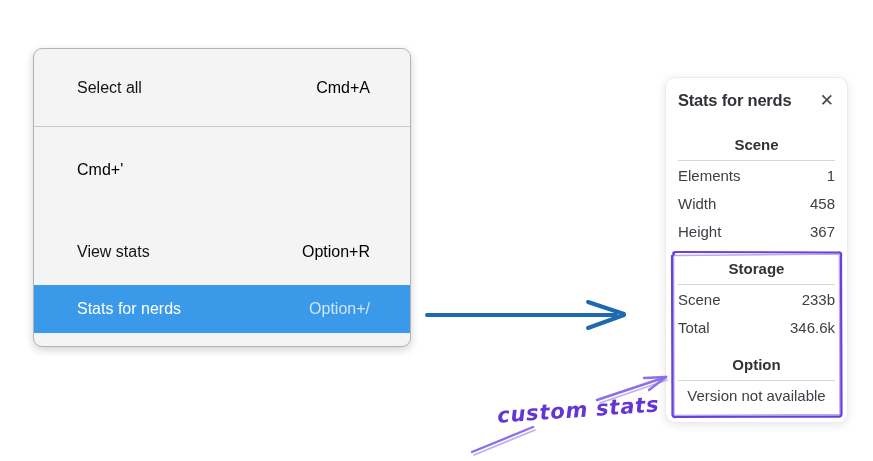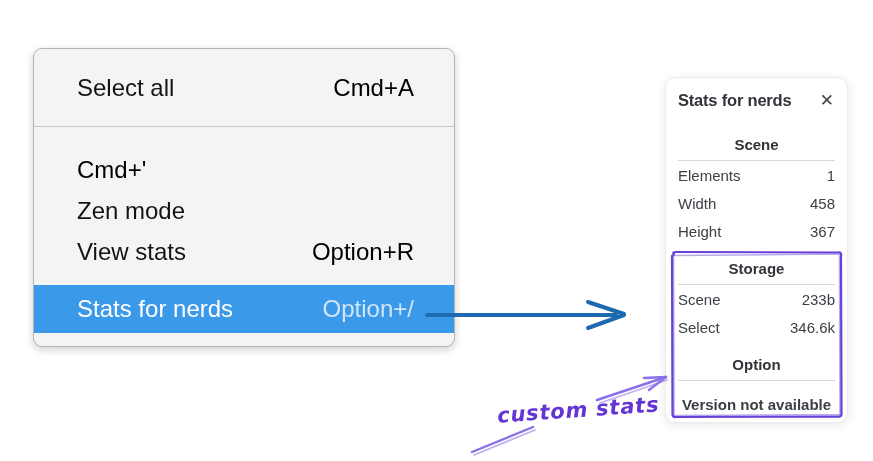--- a/index.html
+++ b/index.html
@@ -10,27 +10,27 @@
     width: 873px;
     height: 461px;
     background: #ffffff;
     overflow: hidden;
   }
 
   
   .context-menu {
     position: absolute;
     left: 33px; top: 48px;
-    width: 422px; height: 299px;
+    width: 378px; height: 299px;
     background: #f4f4f5;
     border: 1.5px solid #b3b3ba;
     border-radius: 9px;
     box-shadow: 0 3px 8px rgba(0,0,0,0.18);
     overflow: hidden;
-    font-size: 24px;
+    font-size: 16px;
     color: #141414;
   }
   .menu-row {
     display: flex;
     align-items: center;
     justify-content: space-between;
     padding: 0 40px 0 43px;
     height: 41px;
     cursor: default;
   }
@@ -112,24 +112,23 @@
   }
   .stat-row {
     display: flex;
     justify-content: space-between;
     line-height: 28px;
     color: #3c4046;
   }
   .section-note {
     text-align: center;
     line-height: 26px;
-    margin-top: 11px;
+    margin-top: 2px;
     color: #3c4046;
     white-space: nowrap;
-    font-weight: bold;
   }
 
   
   .annotation-svg {
     position: absolute;
     left: 455px; top: 245px;
     width: 418px; height: 216px;
     pointer-events: none;
   }
   .annotation-svg .box-stroke {
@@ -170,21 +169,20 @@
     <div class="menu-row first">
       <span>Select all</span>
       <span class="menu-shortcut">Cmd+A</span>
     </div>
     <div class="menu-divider"></div>
     <div class="menu-group">
       <div class="menu-row">
         <span class="menu-shortcut">Cmd+'</span>
       </div>
       <div class="menu-row">
-        <span>Zen mode</span>
       </div>
       <div class="menu-row">
         <span>View stats</span>
         <span class="menu-shortcut">Option+R</span>
       </div>
       <div class="menu-row selected">
         <span>Stats for nerds</span>
         <span class="menu-shortcut">Option+/</span>
       </div>
     </div>
@@ -220,21 +218,21 @@
     </div>
 
     <div class="section">
       <div class="section-header">Storage</div>
       <hr class="section-divider">
       <div class="stat-row">
         <span>Scene</span>
         <span>233b</span>
       </div>
       <div class="stat-row">
-        <span>Select</span>
+        <span>Total</span>
         <span>346.6k</span>
       </div>
     </div>
 
     <div class="section">
       <div class="section-header">Option</div>
       <hr class="section-divider">
       <div class="section-note">Version not available</div>
     </div>
   </div>

